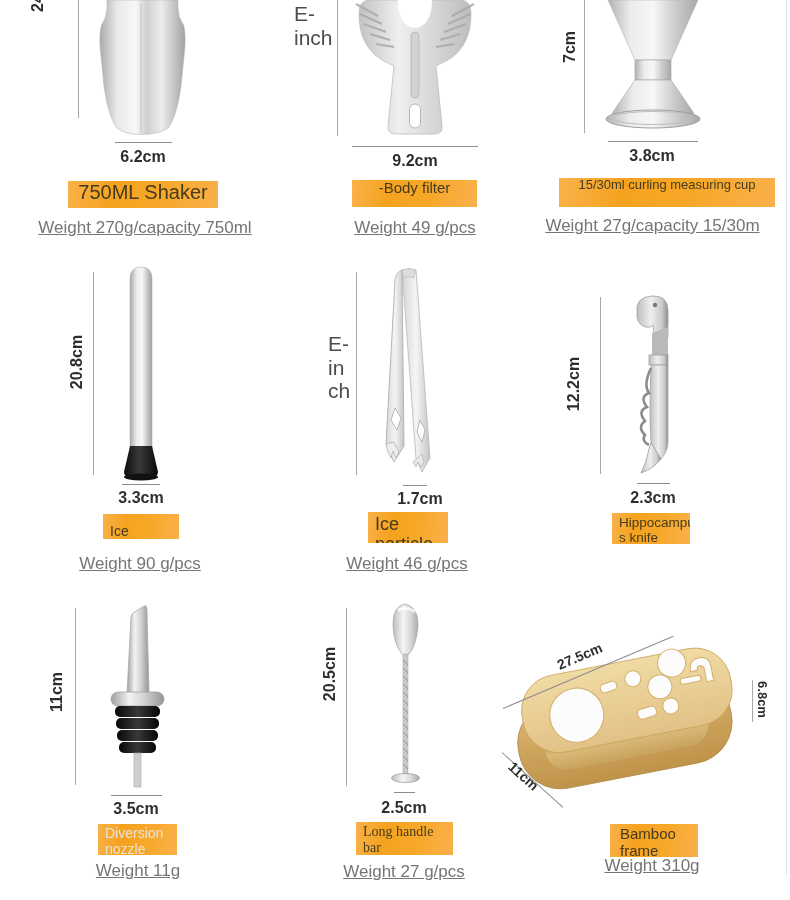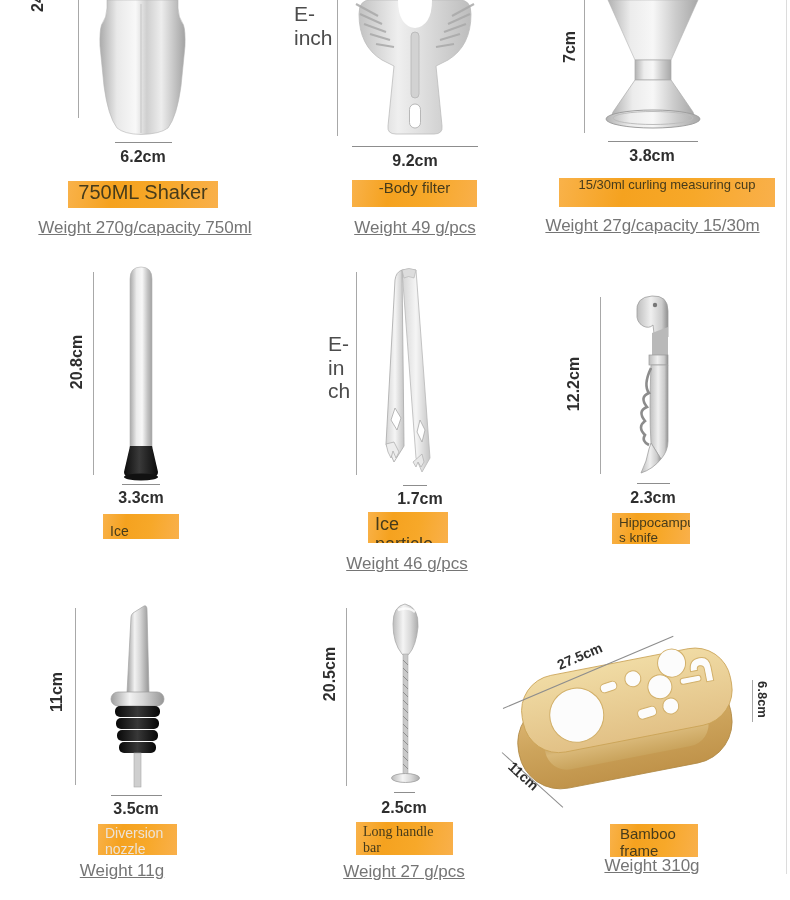--- a/index.html
+++ b/index.html
@@ -151,20 +151,21 @@
       <path d="M12 180 L6 206 Q6 211 12 211 L34 211 Q40 211 40 206 L34 180 Z" fill="url(#blk4)"></path>
       <ellipse cx="23" cy="211" rx="17" ry="3.5" fill="#111111"></ellipse>
     </svg>
   </div>
   <div class="abs hline" style="left:122px; top:484px; width:38px;"></div>
   <div class="abs wdim" style="left:91px; top:489px;">3.3cm</div>
   <div class="abs plabel left" style="left:103px; top:514px; width:76px; height:25px; font-size:14px; padding-top:10px;">
     <span class="ln">Ice crushing</span>
 
   </div>
+  <div class="abs pweight" style="left:40px; top:554px; width:200px;">Weight 90 g/pcs</div>
 
   <div class="abs corner" style="left:328px; top:332px;">
     <div>E-</div>
     <div>in</div>
     <div>ch</div>
   </div>
   <div class="abs vline" style="left:356px; top:272px; height:203px;"></div>
   <div class="abs" style="left:378px; top:268px;">
     <svg width="60" height="212" viewBox="0 0 60 212">
       <defs>
@@ -244,21 +245,21 @@
       <rect x="17" y="137" width="37" height="11" rx="5" fill="url(#blk7)"></rect>
       <rect x="32" y="148" width="7" height="34" fill="#cfcfcf" stroke="#a8a8a8" stroke-width="0.6"></rect>
     </svg>
   </div>
   <div class="abs hline" style="left:111px; top:795px; width:51px;"></div>
   <div class="abs wdim" style="left:86px; top:800px;">3.5cm</div>
   <div class="abs plabel left light" style="left:98px; top:824px; width:79px; height:31px; font-size:14px; padding-top:2px;">
     <span class="ln">Diversion</span>
     <span class="ln">nozzle</span>
   </div>
-  <div class="abs pweight" style="left:22px; top:861px; width:200px;">Weight 11g</div>
+  <div class="abs pweight" style="left:38px; top:861px; width:200px;">Weight 11g</div>
 
   <div class="abs vdim" style="left:295px; top:665px; width:70px;">20.5cm</div>
   <div class="abs vline" style="left:346px; top:608px; height:178px;"></div>
   <div class="abs" style="left:382px; top:602px;">
     <svg width="46" height="188" viewBox="0 0 46 188">
       <defs>
         <linearGradient id="st8" x1="0" y1="0" x2="1" y2="0">
           <stop offset="0" stop-color="#bcbcbc"></stop>
             <stop offset="0.4" stop-color="#f4f4f4"></stop>
           <stop offset="0.7" stop-color="#d8d8d8"></stop>

